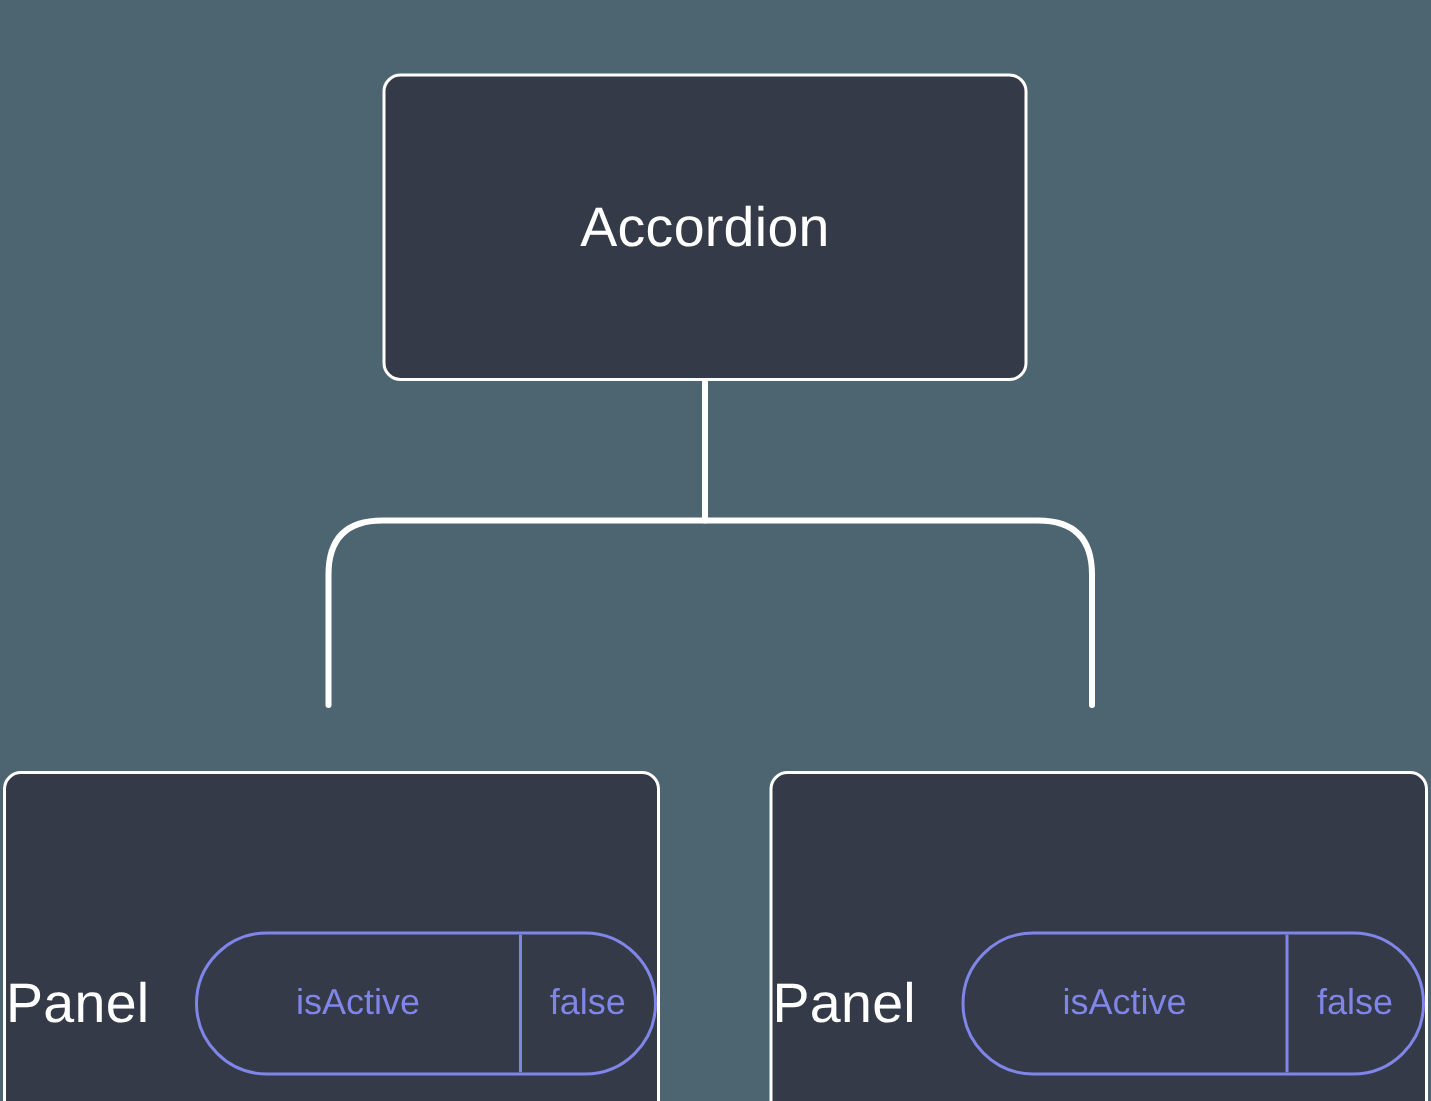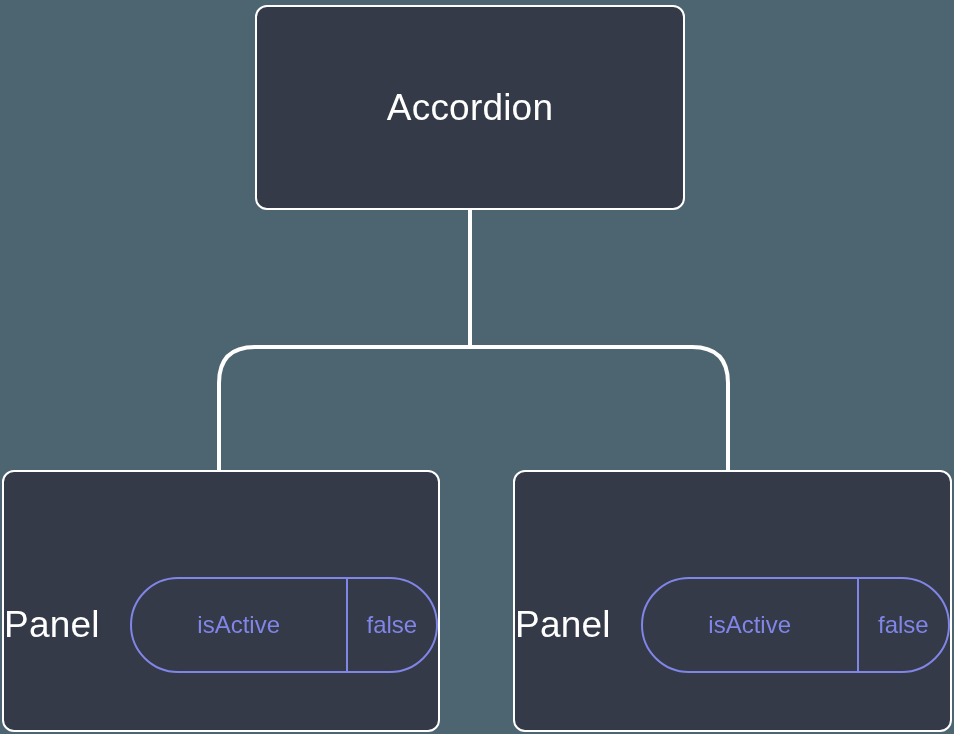--- a/index.html
+++ b/index.html
@@ -29,20 +29,21 @@
     stroke: var(--connector, #ffffff);
     stroke-width: 4;
     stroke-linecap: round;
   }
   .node {
     position: absolute;
     box-sizing: border-box;
     background: var(--node-fill, #343a47);
     border: 2.5px solid var(--node-border, #ffffff);
     border-radius: 12px;
+    margin-top: 44px;
   }
   .root-node {
     left: 255px;
     top: 5px;
     width: 430px;
     height: 205px;
     display: flex;
     align-items: center;
     justify-content: center;
   }

